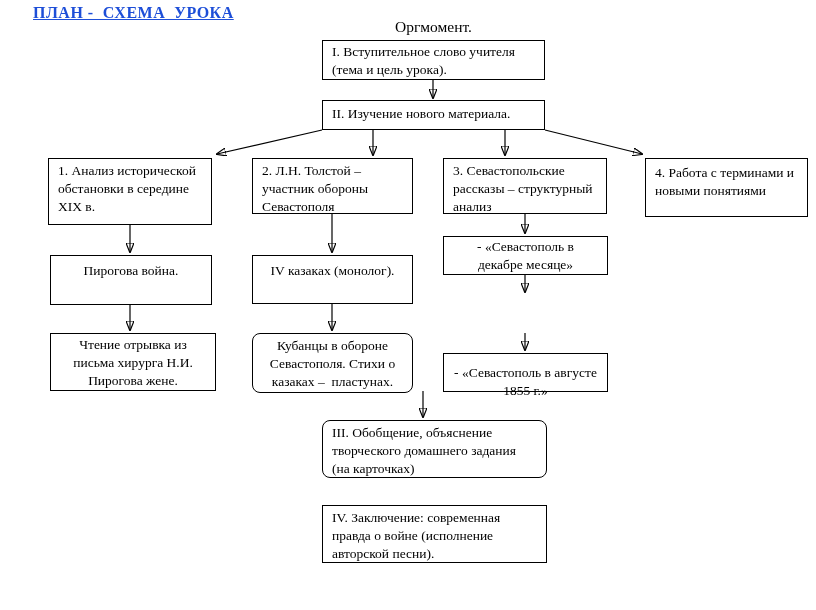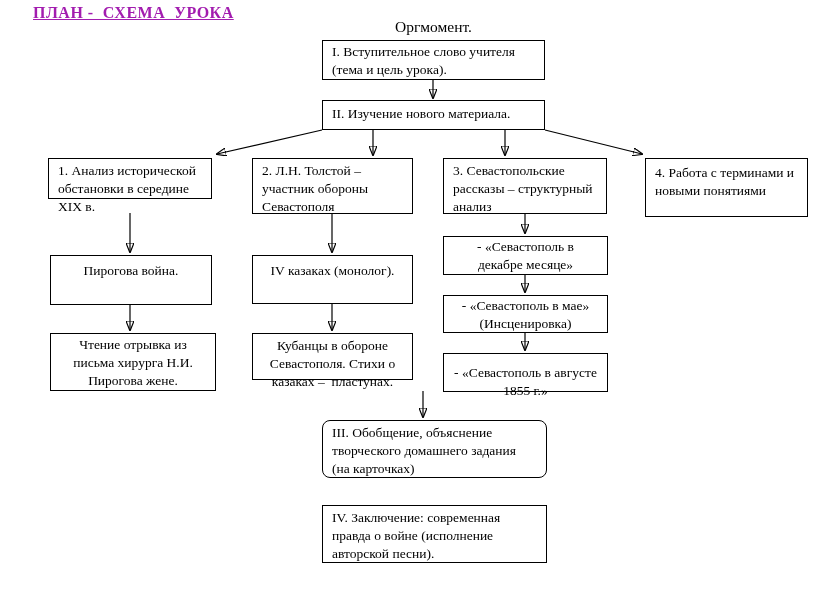--- a/index.html
+++ b/index.html
@@ -11,21 +11,21 @@
     font-family: "Liberation Serif", "DejaVu Serif", serif;
     color: #000;
     overflow: hidden;
   }
   .page-title {
     position: absolute;
     left: 33px;
     top: 4px;
     font-size: 16px;
     font-weight: bold;
-    color: #a21caf;
+    color: #1d4ed8;
     text-decoration: underline;
     letter-spacing: 0.5px;
     white-space: pre;
   }
   .subtitle {
     position: absolute;
     left: 322px;
     top: 18px;
     width: 223px;
     text-align: center;
@@ -80,39 +80,38 @@
     <line x1="423" y1="391" x2="423" y2="417" marker-end="url(#arw)"></line>
   </svg>
 
   <div class="page-title">ПЛАН -  СХЕМА  УРОКА</div>
   <div class="subtitle">Оргмомент.</div>
 
   <div class="node" style="left:322px; top:100px; width:223px; height:30px; padding-top:4px;">II. Изучение нового материала.</div>
 
   <div class="node" style="left:322px; top:40px;  width:223px; height:40px; padding-top:2px;">I. Вступительное слово учителя<br>(тема и цель урока).</div>
 
-  <div class="node" style="left:48px;  top:158px; width:164px; height:41px;">1. Анализ исторической<br>обстановки в середине<br>XIX в.</div>
+  <div class="node" style="left:48px;  top:158px; width:164px; height:67px;">1. Анализ исторической<br>обстановки в середине<br>XIX в.</div>
 
   <div class="node" style="left:252px; top:158px; width:161px; height:56px;">2. Л.Н. Толстой –<br>участник обороны<br>Севастополя</div>
 
   <div class="node" style="left:443px; top:158px; width:164px; height:56px;">3. Севастопольские<br>рассказы – структурный<br>анализ</div>
 
   <div class="node" style="left:645px; top:158px; width:163px; height:59px; padding-top:5px;">4. Работа с терминами и<br>новыми понятиями</div>
 
   <div class="node center" style="left:50px;  top:255px; width:162px; height:50px; padding-top:6px;">Пирогова война.</div>
 
   <div class="node center" style="left:50px;  top:333px; width:166px; height:58px; padding-top:2px;">Чтение отрывка из<br>письма хирурга Н.И.<br>Пирогова жене.</div>
 
   <div class="node center" style="left:252px; top:255px; width:161px; height:49px; padding-top:6px;">IV казаках (монолог).</div>
 
-  <div class="node center" style="left:252px; top:333px; width:161px; height:47px; padding-top:3px;">Кубанцы в обороне<br>Севастополя. Стихи о<br>казаках –  пластунах.</div>
+  <div class="node center" style="left:252px; top:333px; width:161px; height:60px; padding-top:3px;border-radius:8px;">Кубанцы в обороне<br>Севастополя. Стихи о<br>казаках –  пластунах.</div>
 
   <div class="node center" style="left:443px; top:236px; width:165px; height:39px; padding-top:1px;">- «Севастополь в<br>декабре месяце»</div>
 
-  <div class="node center" style="left:443px; top:295px; width:165px; height:38px; padding-top:1px;">- «Севастополь в мае»<br>(Инсценировка)</div>
 
   <div class="node center" style="left:443px; top:353px; width:165px; height:39px; padding-top:10px;">- «Севастополь в августе<br>1855 г.»</div>
 
   <div class="node" style="left:322px; top:420px; width:225px; height:58px;border-radius:8px;">III. Обобщение, объяснение<br>творческого домашнего задания<br>(на карточках)</div>
 
   <div class="node" style="left:322px; top:505px; width:225px; height:58px;">IV. Заключение: современная<br>правда о войне (исполнение<br>авторской песни).</div>
 
 </div>
 
 </body></html>

